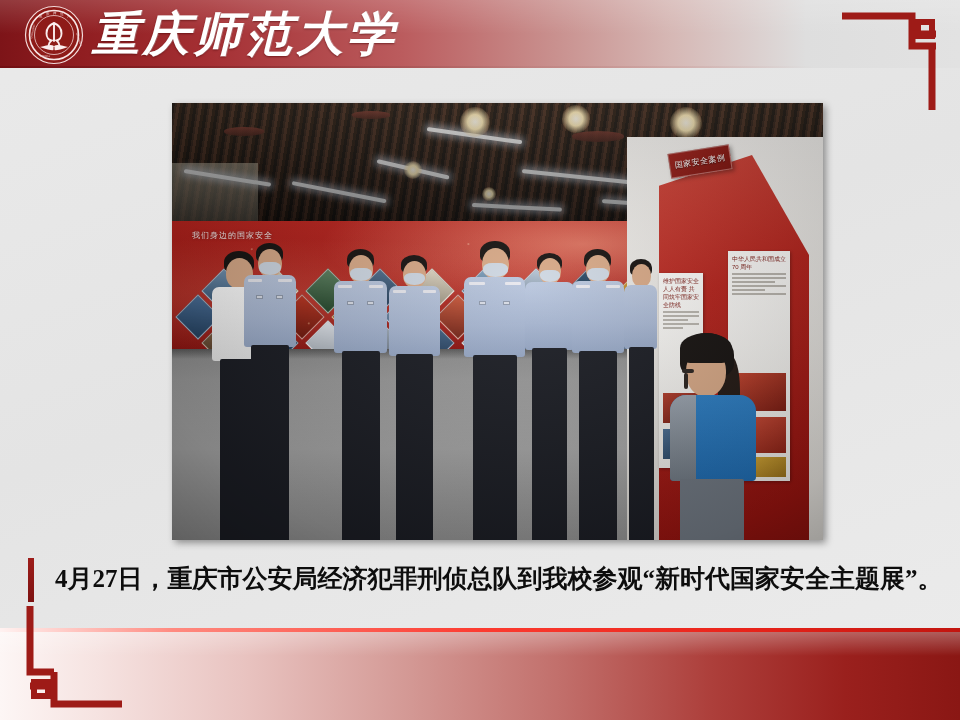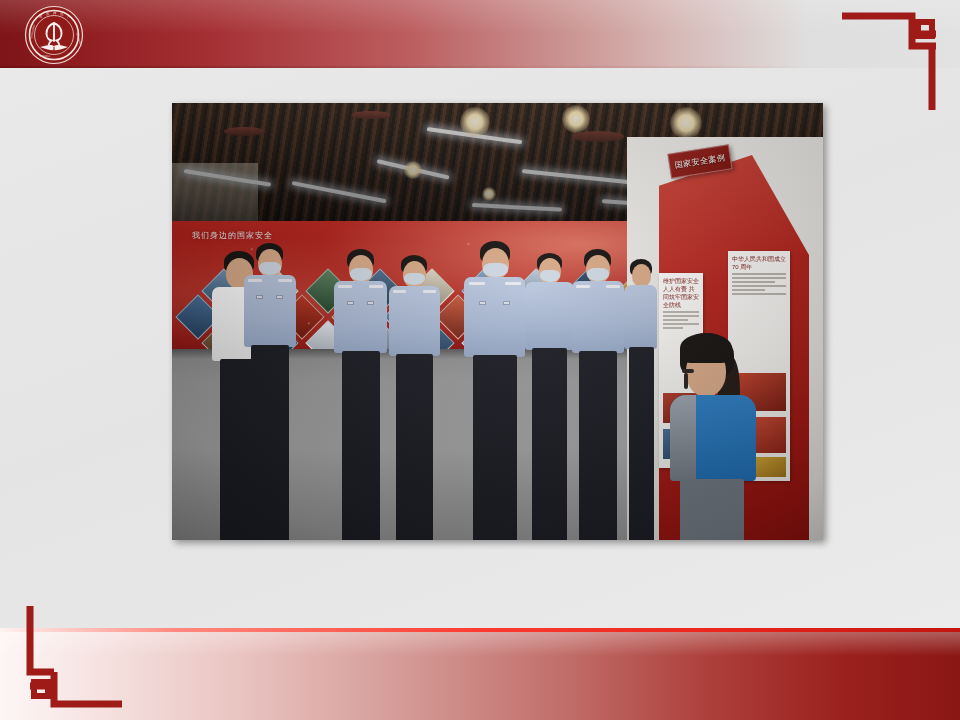--- a/index.html
+++ b/index.html
@@ -236,20 +236,21 @@
           <text x="17" y="52">NORMAL</text>
         </g>
         <path d="M31 18 c-5 2 -7.5 6 -7.5 10.5 c0 4 2.5 6.5 5 7 c-2 1.5 -3 3 -3 5
                  M31 18 c5 2 7.5 6 7.5 10.5 c0 4 -2.5 6.5 -5 7 c2 1.5 3 3 3 5
                  M31 20 v16" fill="none" stroke="#fbeeee" stroke-width="1.9" stroke-linecap="round"></path>
         <path d="M17 42 q14 -4 14 0 q0 -4 14 0 q-14 5 -14 2.5 q0 2.5 -14 -2.5 z" fill="#fbeeee"></path>
         <path d="M31 42 v3" stroke="#8e1b18" stroke-width="1"></path>
       </svg>
     </div>
 
+    <div class="univ-name">重庆师范大学</div>
   </div>
 
   <div class="corner-tr">
     <svg viewBox="0 0 102 104">
       <g fill="none" stroke="#9e1b17" stroke-width="7">
         <path d="M2 8 H72 V38 H96"></path>
         <path d="M72 26 H96"></path>
         <rect x="78" y="14" width="14" height="14" stroke-width="6"></rect>
         <path d="M92 38 V102"></path>
       </g>
@@ -438,20 +439,24 @@
         <div style="position:absolute;left:18px;top:40px;width:4px;height:16px;background:#2b2420;border-radius:2px;"></div>
         <div class="torso vest-top" style="left:4px;top:62px;width:86px;height:86px;border-radius:16px 16px 4px 4px;"></div>
         <div style="position:absolute;left:4px;top:62px;width:26px;height:86px;background:linear-gradient(180deg,#9aa3ae,#6f7882);border-radius:16px 0 0 4px;"></div>
         <div class="legs" style="left:14px;top:146px;width:64px;height:61px;background:#6f7781;"></div>
       </div>
 
       <div class="photo-vignette"></div>
     </div>
   </div>
 
+  <div class="caption-zone">
+    <div class="caption-bar"></div>
+    <div class="caption-text">4月27日，重庆市公安局经济犯罪刑侦总队到我校参观“新时代国家安全主题展”。</div>
+  </div>
 
   <div class="footer-topline"></div>
   <div class="footer-band">
     <div class="footer-shine"></div>
   </div>
 
   <div class="corner-bl">
     <svg viewBox="0 0 102 104">
       <g fill="none" stroke="#9e1b17" stroke-width="7">
         <path d="M8 0 V66 H32"></path>

